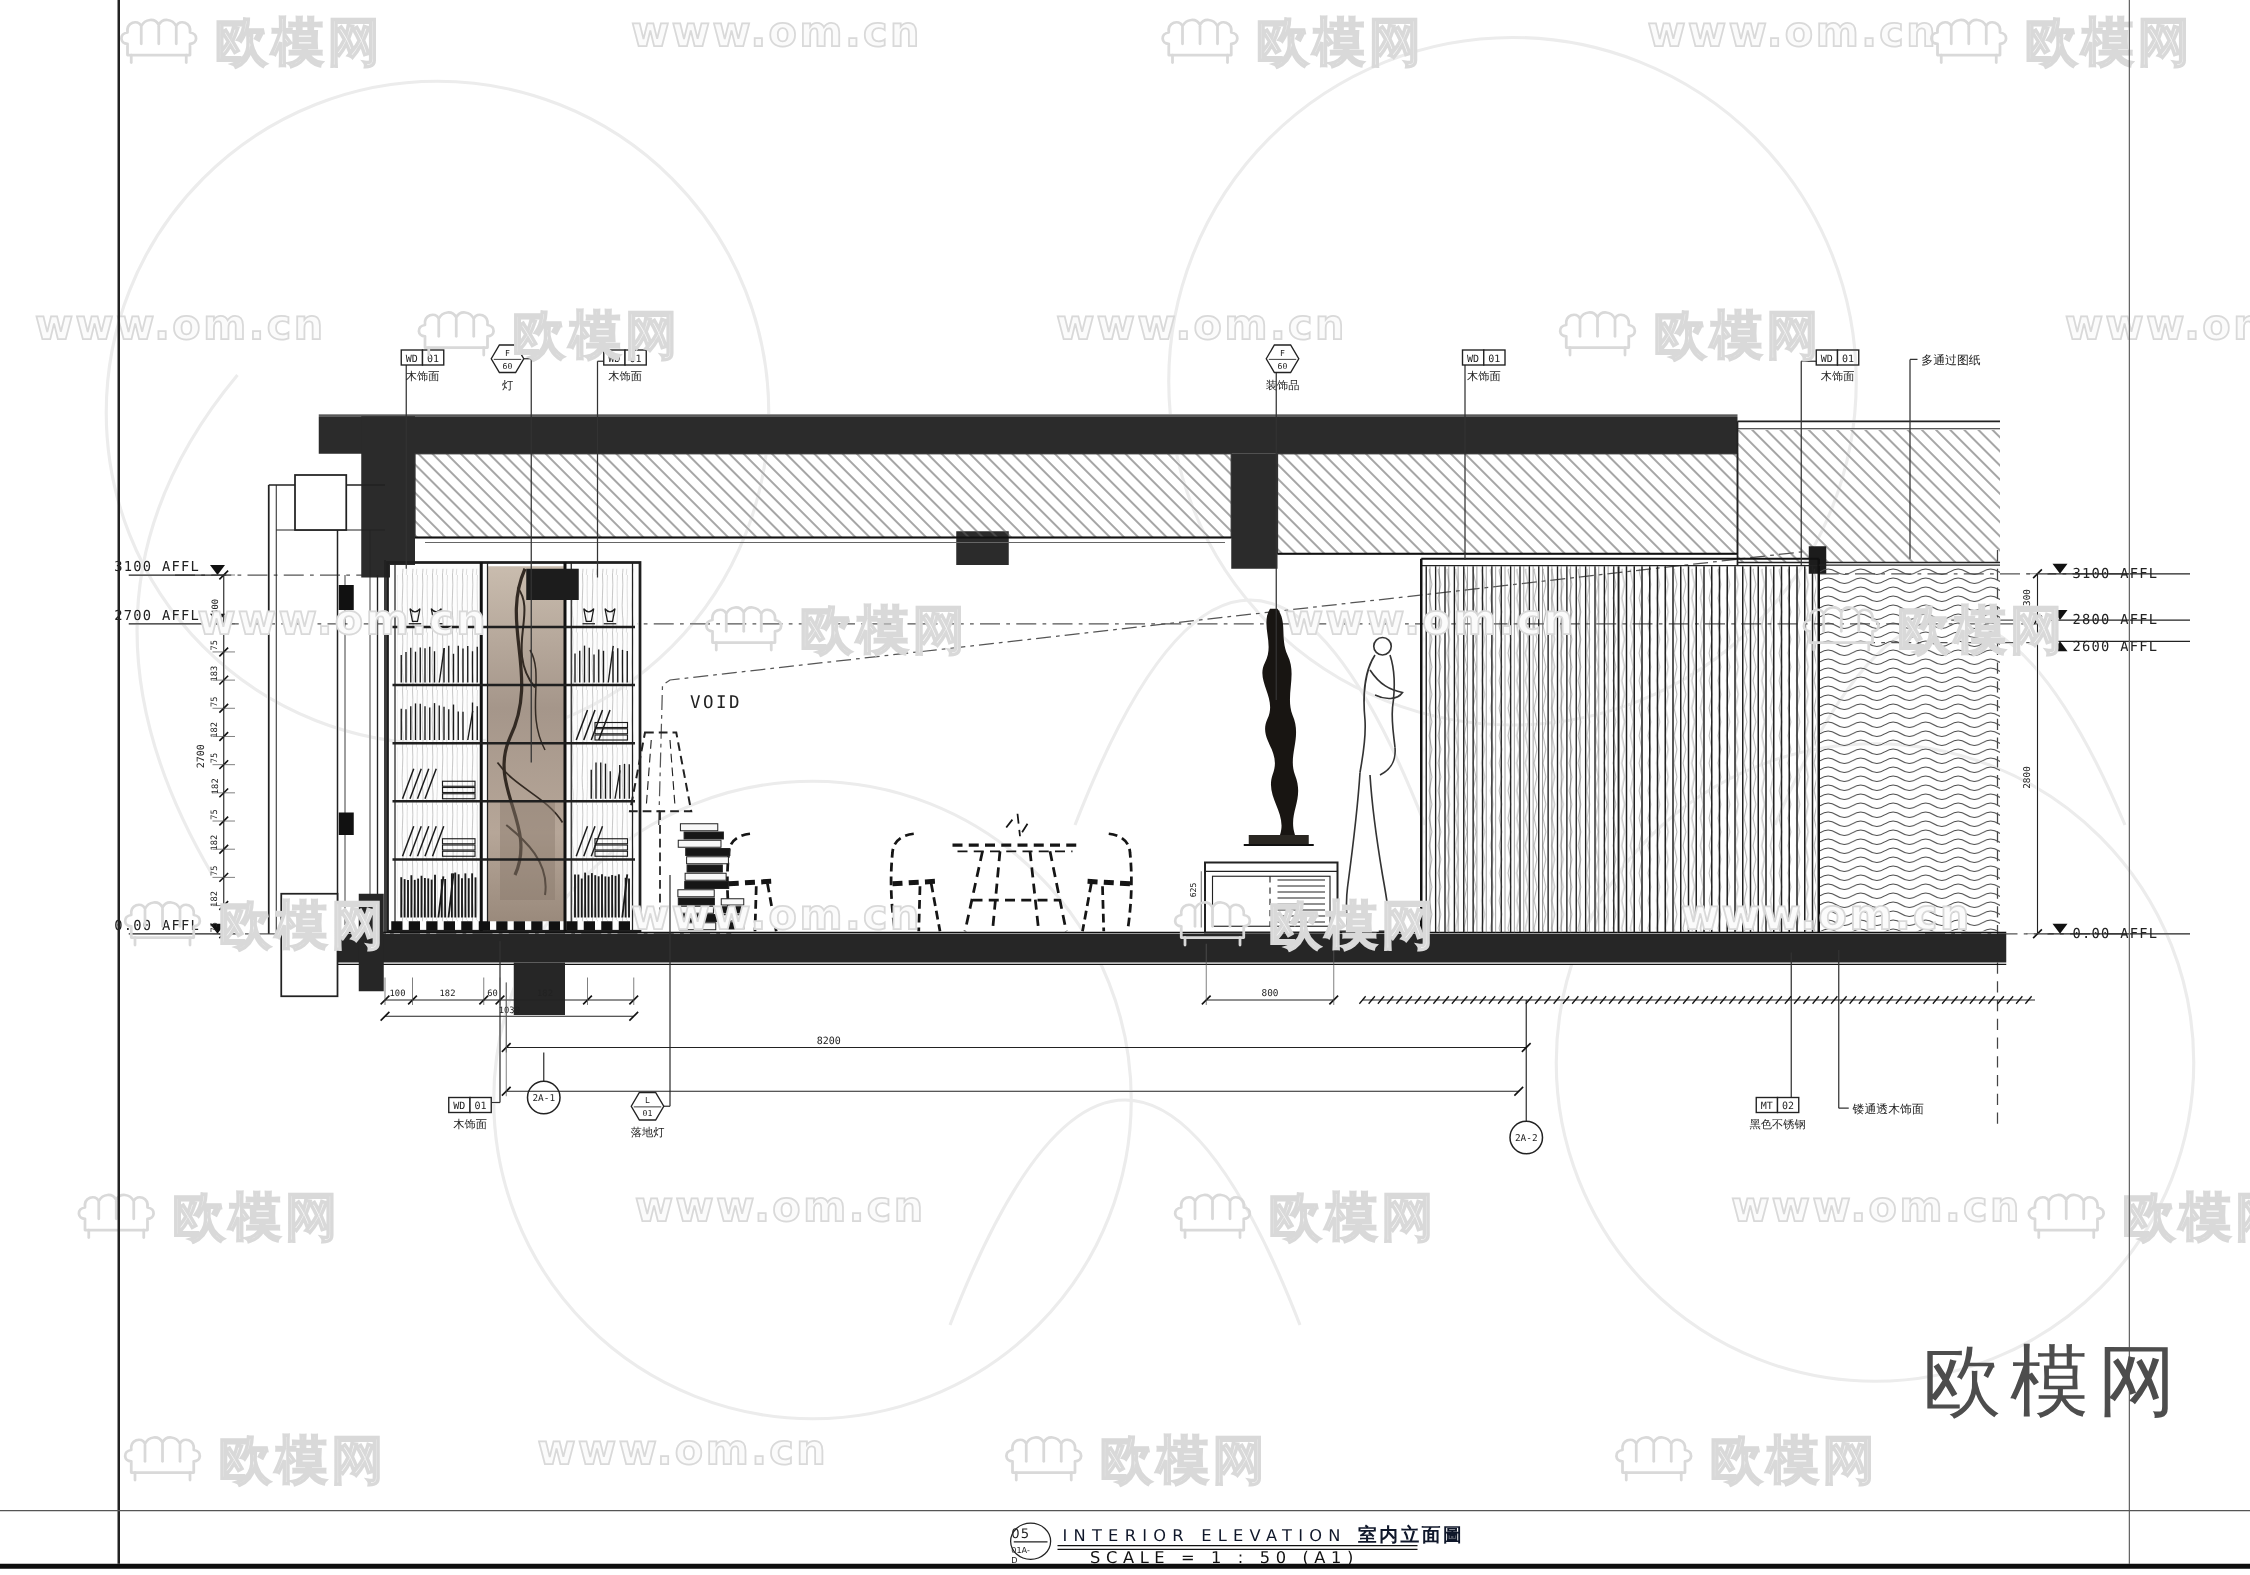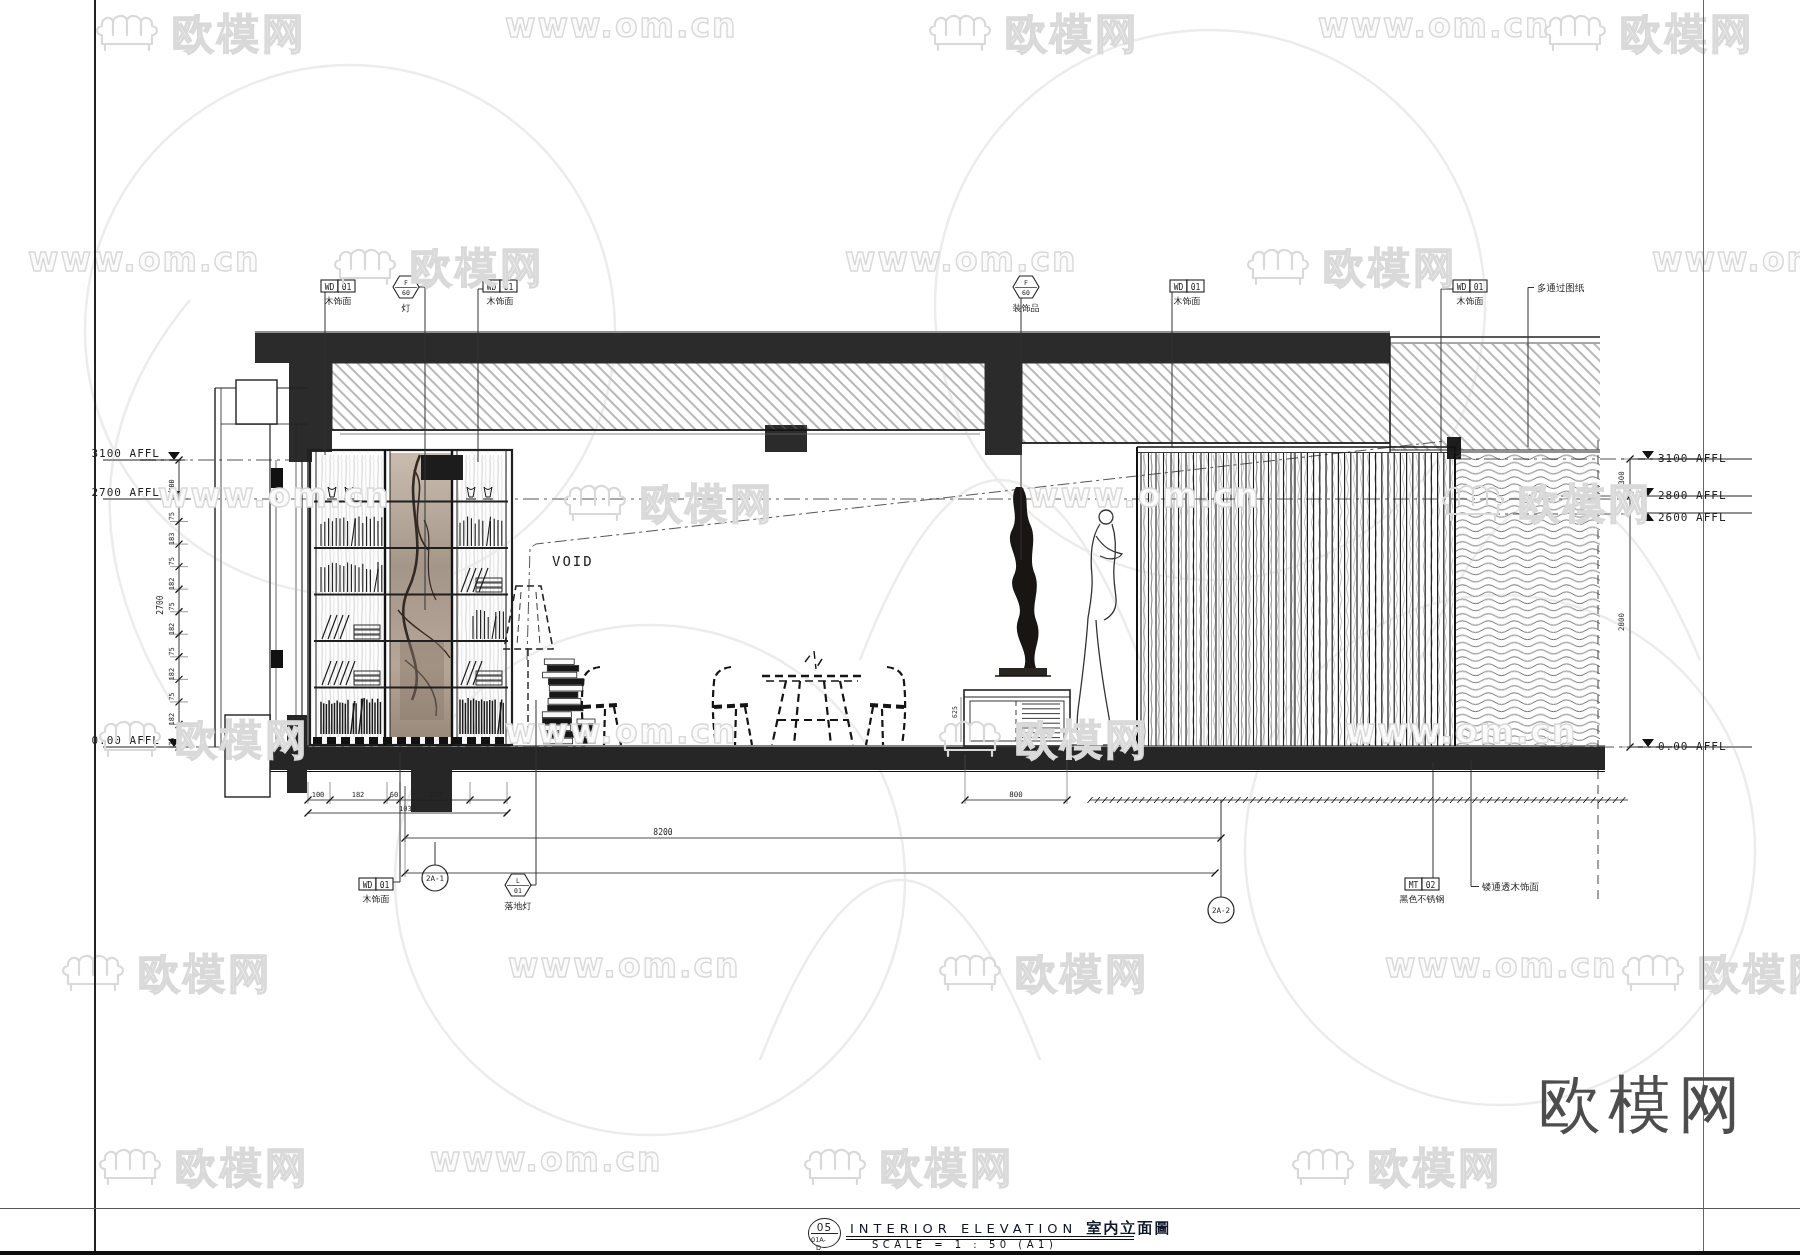--- a/index.html
+++ b/index.html
@@ -17,28 +17,28 @@
   #arc-layer{position:absolute;left:0;top:0;mix-blend-mode:darken;}
   
   #brand-plate{position:absolute;right:52px;top:1072px;text-align:right;color:#4d4d4d;line-height:1.05;}
   #brand-name{font-size:63px;letter-spacing:7px;}
   #brand-id{font-size:46px;letter-spacing:-1px;}
   
   .hline{position:absolute;left:0;width:1800px;background:#222;}
   #tb-line-top{top:1208px;height:1px;background:#555;}
   #tb-line-bot{top:1251px;height:4px;background:#0e0e0e;}
   #tb-circle{position:absolute;left:808px;top:1218px;width:33px;height:30px;border:1.6px solid #222;
-             border-radius:50%;box-sizing:border-box;text-align:center;color:#222;}
+             border-radius:50%;box-sizing:border-box;text-align:left;color:#222;}
   #tb-circle .divider{position:absolute;left:2px;right:2px;top:14px;height:1.2px;background:#222;}
   #tb-no{position:absolute;top:1.5px;left:0;right:0;font-size:10.5px;letter-spacing:1px;}
   #tb-sheet{position:absolute;top:17px;left:0;right:12px;font-size:6.5px;}
   #tb-title{position:absolute;left:850px;top:1219px;font-size:13px;letter-spacing:5px;color:#0f172a;white-space:nowrap;}
   #tb-title .cn{font-size:15px;font-weight:bold;letter-spacing:2px;}
   .tb-underline{position:absolute;left:846px;width:288px;height:1.4px;background:#111;}
-  #tb-scale{position:absolute;left:872px;top:1239px;font-size:10px;letter-spacing:4.5px;color:#111;white-space:nowrap;}
+  #tb-scale{position:absolute;left:872px;top:1239px;font-size:13px;letter-spacing:4.5px;color:#111;white-space:nowrap;}
   .vborder{position:absolute;top:0;background:#222;}
 </style>
 </head>
 <body>
 
 <div id="sheet">
 
   <svg id="cad" width="1800" height="1260" viewBox="0 0 1800 1260" style="position:absolute;left:0;top:0;">
     <defs>
       <pattern id="ht" width="8" height="8" patternUnits="userSpaceOnUse" patternTransform="rotate(-45)">

